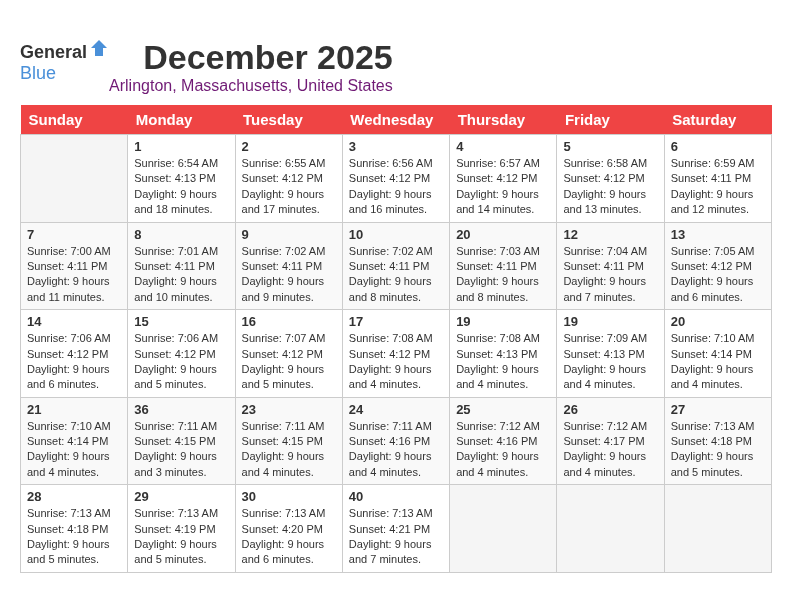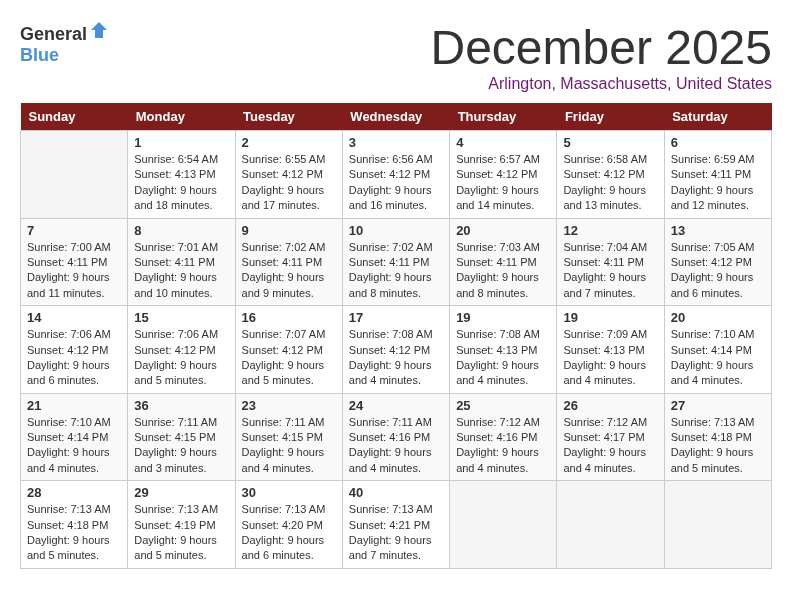--- a/index.html
+++ b/index.html
@@ -5,66 +5,66 @@
     * { box-sizing: border-box; margin: 0; padding: 0; }
     body {
       font-family: Arial, sans-serif;
       background: #fff;
       width: 792px;
       min-height: 612px;
       padding: 20px;
     }
     .header-area {
       display: flex;
-      justify-content: space-between;
       align-items: flex-start;
       margin-bottom: 10px;
+      margin-top: 18px;
     }
     .logo {
       display: flex;
       align-items: center;
     }
     .logo-text-general {
       font-size: 18px;
       font-weight: bold;
       color: #333;
     }
     .logo-text-blue {
       font-size: 18px;
-      font-weight: bold;
+      font-weight: normal;
       color: #4a90d9;
     }
     .logo-icon {
       width: 20px;
       height: 20px;
       margin-left: 2px;
     }
     .title-area {
       text-align: right;
     }
     .month-title {
-      font-size: 48px;
-      font-weight: normal;
+      font-size: 34px;
+      font-weight: bold;
       color: #333;
     }
     .location-title {
       font-size: 16px;
       color: #701a75;
     }
     table {
       width: 100%;
       border-collapse: collapse;
       font-size: 11px;
     }
     .day-header {
-      background-color: #7f1d1d;
+      background-color: #ef4444;
       color: white;
       text-align: left;
       padding: 6px 8px;
-      font-size: 13px;
+      font-size: 15px;
       font-weight: bold;
     }
     td {
       border: 1px solid #ccc;
       vertical-align: top;
       padding: 4px 6px;
       width: 107px;
       min-height: 80px;
       color: #333;
     }

